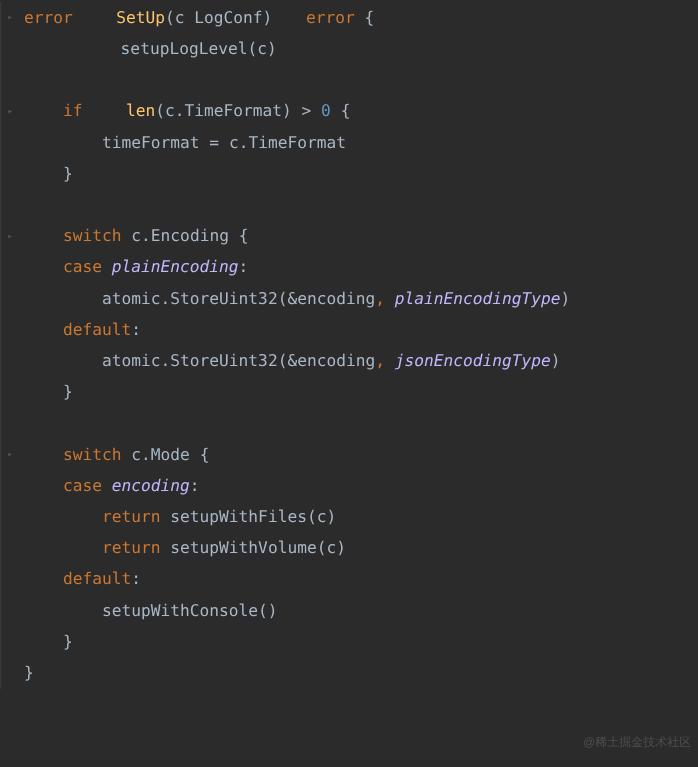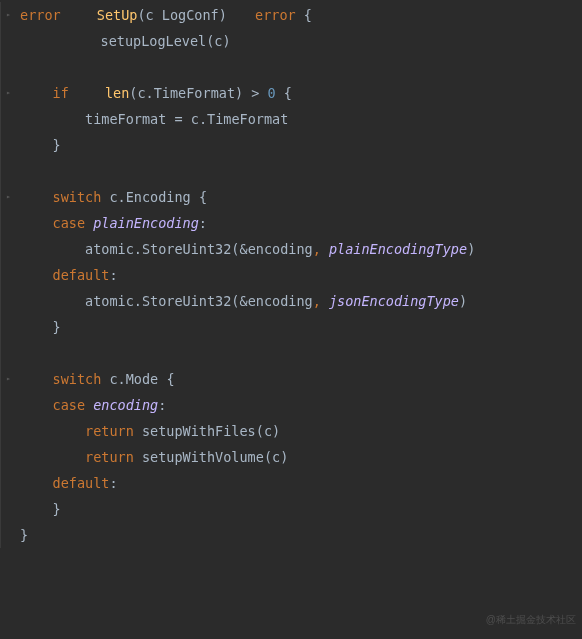--- a/index.html
+++ b/index.html
@@ -132,20 +132,21 @@
 
   <div class="line">    <span class="keyword">case</span> <span class="italic-const">encoding</span>:</div>
 
   <div class="line">        <span class="keyword">return</span> <span>setupWithFiles</span><span class="paren">(</span><span>c</span><span class="paren">)</span></div>
 
 
   <div class="line">        <span class="keyword">return</span> <span>setupWithVolume</span><span class="paren">(</span><span>c</span><span class="paren">)</span></div>
 
   <div class="line">    <span class="keyword">default</span>:</div>
 
+  <div class="line">        <span>setupWithConsole</span><span class="paren">()</span></div>
 
 
   <div class="line">    <span class="brace">}</span></div>
 
   <div class="line"><span class="brace">}</span></div>
 
 </div>
 
 <div class="watermark">@稀土掘金技术社区</div>
 

